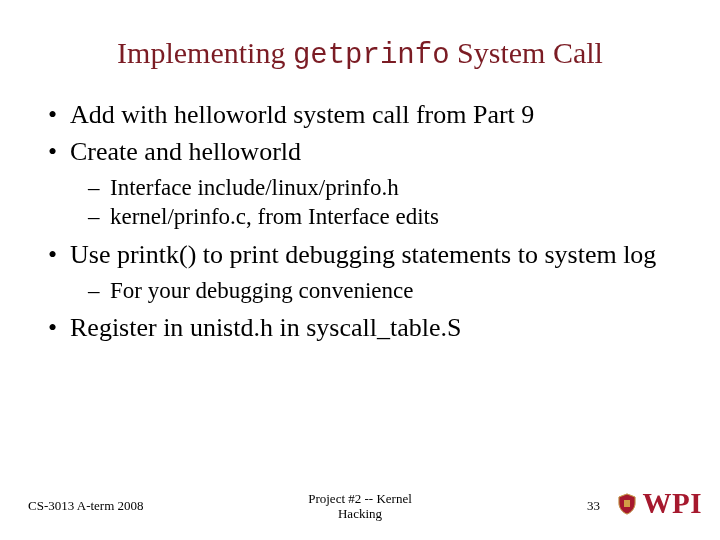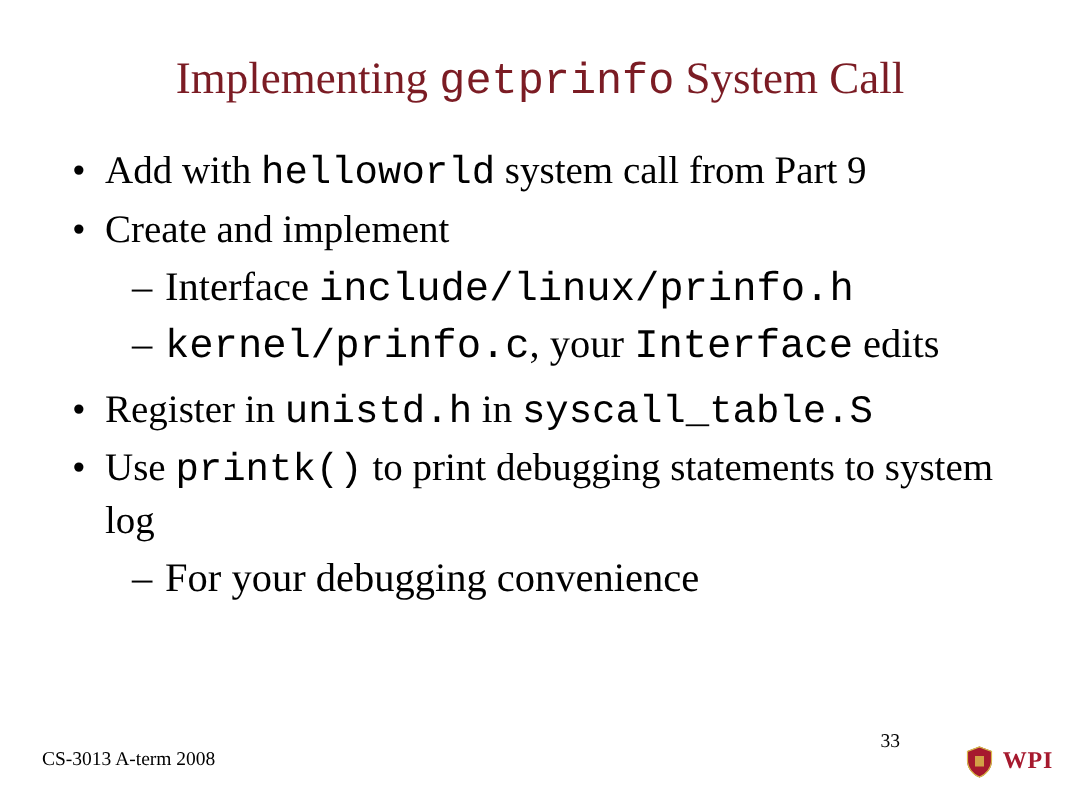--- a/index.html
+++ b/index.html
@@ -49,31 +49,31 @@
     font-size: 26px;
   }
   ul.sub {
     margin: 4px 0 6px 18px;
     padding: 0;
     list-style: none;
   }
   ul.sub > li {
     position: relative;
     padding-left: 22px;
-    font-size: 27px;
+    font-size: 23px;
     line-height: 1.3;
   }
   ul.sub > li::before {
     content: "–";
     position: absolute;
     left: 0;
     top: 0;
   }
   .code {
-    font-family: Liberation Mono, monospace;
+    font-family: Liberation Serif, serif;
   }
   .footer {
     position: absolute;
     left: 0;
     right: 0;
     bottom: 14px;
     height: 40px;
     font-size: 13px;
     color: #000;
   }
@@ -87,78 +87,80 @@
     left: 50%;
     transform: translateX(-50%);
     bottom: 4px;
     text-align: center;
     white-space: pre-line;
     line-height: 1.2;
   }
   .footer-num {
     position: absolute;
     right: 120px;
-    bottom: 24px;
+    bottom: 12px;
   }
   .logo {
     position: absolute;
     right: 18px;
     bottom: 6px;
     display: flex;
     align-items: center;
     gap: 4px;
   }
   .logo svg { display: block; }
   .logo-text {
     font-family: "Times New Roman", serif;
     font-weight: bold;
-    font-size: 16px;
+    font-size: 29px;
     color: #a6192e;
     letter-spacing: 0.5px;
   }
 </style>
 </head>
 <body>
 
 <div class="slide">
 
   <h1 class="title">
     <span>Implementing </span><span class="code">getprinfo</span><span> System Call</span>
   </h1>
 
   <ul class="top">
     <li>
       <span>Add with </span><span class="code">helloworld</span><span> system call from Part 9</span>
     </li>
     <li>
-      <span>Create and implement</span>
+      <span>Create and helloworld</span>
       <ul class="sub">
         <li>
           <span>Interface </span><span class="code">include/linux/prinfo.h</span>
         </li>
         <li>
-          <span class="code">kernel/prinfo.c</span><span>, your </span><span class="code">Interface</span><span> edits</span>
+          <span class="code">kernel/prinfo.c</span><span>, from </span><span class="code">Interface</span><span> edits</span>
         </li>
       </ul>
-    </li>
-    <li>
-      <span>Register in </span><span class="code">unistd.h</span><span> in </span><span class="code">syscall_table.S</span>
     </li>
     <li>
       <span>Use </span><span class="code">printk()</span><span> to print debugging statements to system log</span>
       <ul class="sub">
         <li>
           <span>For your debugging convenience</span>
         </li>
       </ul>
     </li>
+    <li>
+      <span>Register in </span><span class="code">unistd.h</span><span> in </span><span class="code">syscall_table.S</span>
+    </li>
   </ul>
 
   <div class="footer">
     <div class="footer-left">CS-3013 A-term 2008</div>
+    <div class="footer-center">Project #2 -- Kernel
+Hacking</div>
     <div class="footer-num">33</div>
     <div class="logo">
       <svg width="24" height="24" viewBox="0 0 24 24">
         <path d="M12 2 L20 5 V11 C20 16 16.5 20.5 12 22 C7.5 20.5 4 16 4 11 V5 Z" fill="#a6192e" stroke="#7a1320" stroke-width="0.6"></path>
         <path d="M12 2 L20 5 V11 C20 16 16.5 20.5 12 22 C7.5 20.5 4 16 4 11 V5 Z" fill="none" stroke="#d9b84a" stroke-width="0.8"></path>
         <rect x="9" y="8" width="6" height="7" fill="#d9b84a" opacity="0.85"></rect>
       </svg>
       <span class="logo-text">WPI</span>
     </div>
   </div>

